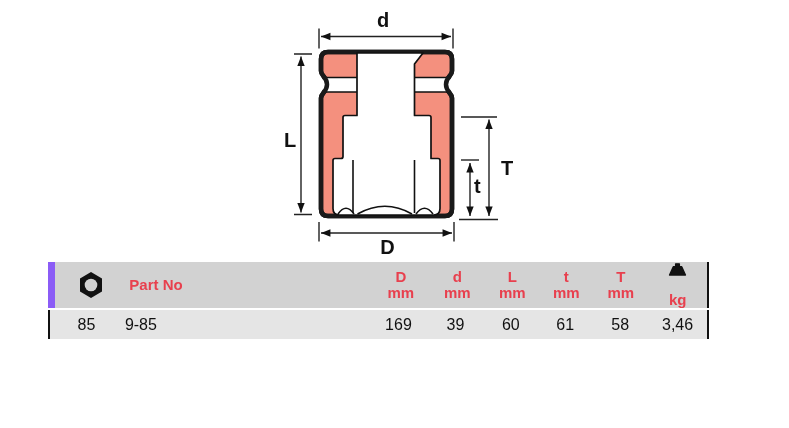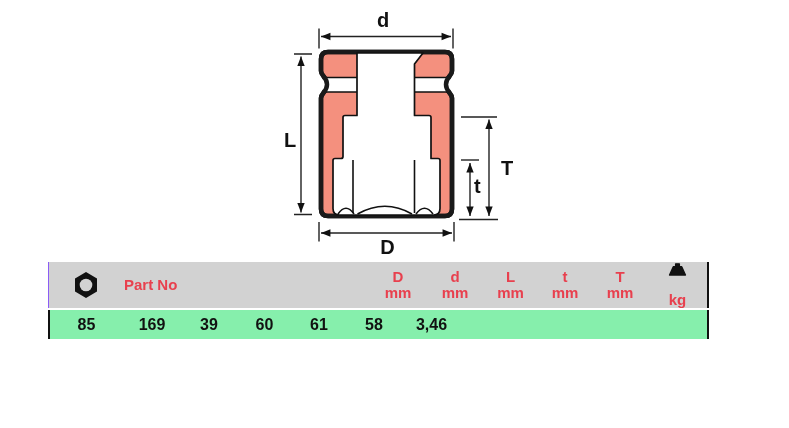--- a/index.html
+++ b/index.html
@@ -6,24 +6,24 @@
   body{background:#ffffff;font-family:"Liberation Sans",sans-serif;}
   .stage{position:relative;width:789px;height:428px;background:#fff;overflow:hidden;}
 
   
   .diagram-svg{position:absolute;left:0;top:0;}
   .dim-label{font-family:"Liberation Sans",sans-serif;font-weight:bold;font-size:20px;fill:#111;}
 
   
   .spec-table{position:absolute;left:48px;top:262px;width:661px;}
   .thead{display:flex;align-items:center;height:46px;background:#D2D2D2;
-         border-left:1px solid #8b5cf6;border-right:2px solid #111;box-sizing:border-box;}
-  .trow{display:flex;align-items:center;height:29px;margin-top:2px;background:#86efac;
+         border-left:7px solid #8b5cf6;border-right:2px solid #111;box-sizing:border-box;}
+  .trow{display:flex;align-items:center;height:29px;margin-top:2px;background:#e5e5e5;
         border-left:2px solid #111;border-right:2px solid #111;box-sizing:border-box;
-        font-size:16px;color:#111;font-weight:bold;}
+        font-size:16px;color:#111;}
   .c-size{width:73px;display:flex;justify-content:center;align-items:center;text-align:center;}
   .c-part{width:247px;padding-left:2px;box-sizing:border-box;text-align:left;}
   .hd{font-weight:bold;font-size:15px;line-height:16px;color:#E8404E;}
   .hcell{text-align:center;}
   .w58{width:58px;text-align:center;}
   .w56{width:56px;text-align:center;}
   .w55{width:55px;text-align:center;}
   .w54{width:54px;text-align:center;}
   .w59{width:59px;text-align:center;}
   .kgcell{display:flex;flex-direction:column;align-items:center;justify-content:center;gap:16px;}
@@ -135,20 +135,21 @@
       <div class="w59 hcell hd kgcell">
         <svg width="21" height="14" viewBox="0 0 22 15">
           <path d="M2.5,14 H19.5 L15.5,5 H13 V2 H9 V5 H6.5 Z" fill="#111" stroke="#111" stroke-width="1.5" stroke-linejoin="round"></path>
         </svg>
         <div>kg</div>
       </div>
     </div>
 
     <div class="trow">
       <div class="c-size">85</div>
+      <div class="c-part">9-85</div>
       <div class="w58">169</div>
       <div class="w56">39</div>
       <div class="w55">60</div>
       <div class="w54">61</div>
       <div class="w56">58</div>
       <div class="w59">3,46</div>
     </div>
 
   </div>
 </div>

